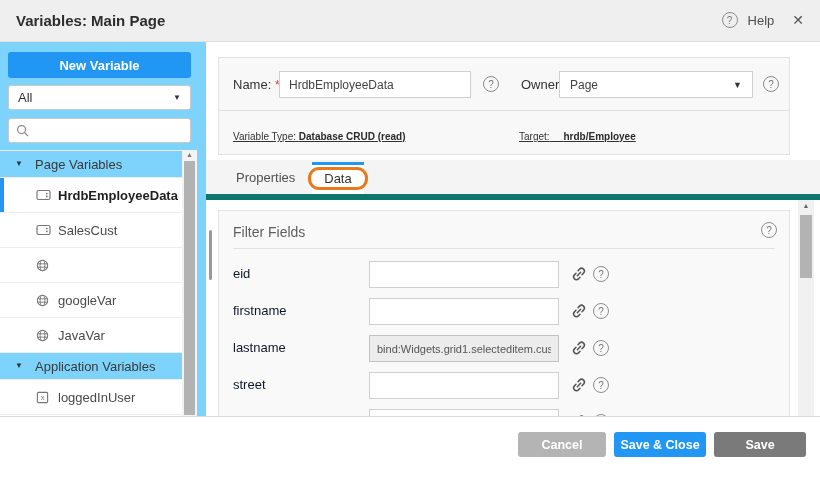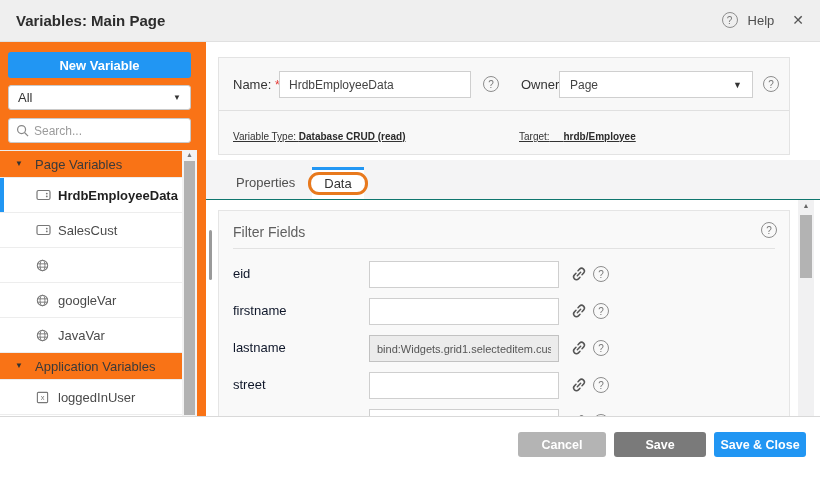--- a/index.html
+++ b/index.html
@@ -8,21 +8,21 @@
 
   
   .hdr { position:absolute; left:0; top:0; width:820px; height:42px; background:#efefef; border-bottom:1px solid #e0e0e0; }
   .hdr-title { position:absolute; left:16px; top:12px; font-size:15px; font-weight:bold; color:#2d2d2d; }
   .hdr-right { position:absolute; right:16px; top:12px; display:flex; align-items:center; gap:10px; }
   .help-circ { display:inline-flex; align-items:center; justify-content:center; width:16px; height:16px; border:1px solid #8d8d8d; border-radius:50%; font-size:10px; color:#777; }
   .hdr-help-text { font-size:13px; color:#4d4d4d; }
   .hdr-close { font-size:14px; color:#555; margin-left:8px; cursor:default; }
 
   
-  .sb { position:absolute; left:0; top:42px; width:218px; height:390px; background:#f97316; border-right:1px solid #d8d8d8; }
+  .sb { position:absolute; left:0; top:42px; width:218px; height:390px; background:#7dd3fc; border-right:1px solid #d8d8d8; }
   .btn-newvar { position:absolute; left:8px; top:10px; width:183px; height:26px; background:#2196f3; color:#fff; font-size:13px; font-weight:bold; border:none; border-radius:3px; display:flex; align-items:center; justify-content:center; }
   .sb-select { position:absolute; left:8px; top:43px; width:183px; height:25px; border:1px solid #c9c9c9; border-radius:3px; background:#fff; display:flex; align-items:center; padding:0 9px; font-size:13px; color:#333; }
   .sb-select .caret { margin-left:auto; font-size:8px; color:#333; }
   .sb-search { position:absolute; left:8px; top:76px; width:183px; height:25px; border:1px solid #c9c9c9; border-radius:3px; background:#fff; display:flex; align-items:center; padding:0 7px; gap:5px; }
   .sb-search input { border:none; outline:none; width:140px; font-size:12px; color:#444; font-family:"Liberation Sans", sans-serif; }
   .sb-search input::placeholder { color:#9b9b9b; }
   .sv-list { position:absolute; left:0; top:108px; width:183px; height:282px; overflow:hidden; border-top:1px solid #ececec; }
   .sv-group { position:relative; height:27px; border-bottom:1px solid #ededed; }
   .sv-group .tri { position:absolute; left:15px; top:8px; font-size:8px; color:#333; }
   .sv-group .glabel { position:absolute; left:35px; top:6px; font-size:13px; color:#3a3a3a; }
@@ -47,21 +47,21 @@
   .fp-help1 { position:absolute; left:264px; top:18px; }
   .owner-select { position:absolute; left:340px; top:13px; width:194px; height:27px; border:1px solid #cfcfcf; background:#fff; display:flex; align-items:center; padding:0 10px; font-size:12px; color:#444; }
   .owner-select .caret { margin-left:auto; font-size:9px; color:#333; }
   .fp-help2 { position:absolute; left:544px; top:18px; }
   .fp-div { position:absolute; left:0; top:52px; width:100%; border-top:1px solid #e0e0e0; }
   .fp-row2 { position:relative; height:45px; }
   .fp-static { position:absolute; top:21px; font-size:10px; color:#333;text-decoration:underline; }
   .fp-static b { color:#2b2b2b; }
 
   
-  .tabstrip { position:absolute; left:0; top:118px; width:614px; height:40px; background:#f4f4f5; border-bottom:1px solid #0f766e; }
+  .tabstrip { position:absolute; left:0; top:118px; width:614px; height:40px; background:#f4f4f5; border-bottom:6px solid #0f766e; }
   .tabs { display:flex; align-items:flex-end; height:100%; margin-left:13px; }
   .tab { height:32px; line-height:32px; padding:0 17px; font-size:13px; color:#4f4f4f; position:relative; }
   .tab.active { background:#fff; border-top:3px solid #2196f3; line-height:27px; padding:0 12px; color:#333; }
   .tab-annot { position:absolute; left:-4px; right:-4px; top:2px; height:23px; border:3px solid #e8791d; border-radius:11px; pointer-events:none; }
 
   
   .content { position:absolute; left:0; top:158px; width:614px; height:232px; background:#fff; overflow:hidden; }
   .filter-panel { position:absolute; left:12px; top:10px; width:572px; height:240px; background:#f9f9f9; border:1px solid #e5e5e5; }
   .fpnl-title { position:absolute; left:14px; top:13px; font-size:14px; color:#5f5f5f; }
   .fpnl-help { position:absolute; right:12px; top:11px; }
@@ -109,21 +109,20 @@
       <span>All</span>
       <span class="caret">▼</span>
     </div>
     <div class="sb-search">
       <span style="line-height:0">
         <svg width="13" height="13" viewBox="0 0 14 14">
             <circle cx="6" cy="6" r="4.3" fill="none" stroke="#888" stroke-width="1.3"></circle>
             <line x1="9.4" y1="9.4" x2="13" y2="13" stroke="#888" stroke-width="1.3"></line>
           </svg>
       </span>
-      <input placeholder="Search..." style="">
     </div>
 
     <div class="sv-list">
       <div class="sv-group">
         <span class="tri">▼</span>
         <span class="glabel">Page Variables</span>
       </div>
       <div class="sv-item selected">
         <span class="sv-icon"><svg width="15" height="12" viewBox="0 0 15 12">
               <rect x="1" y="1.5" width="13" height="9" rx="1.5" fill="none" stroke="#777" stroke-width="1.2"></rect>
@@ -288,18 +287,18 @@
       <div class="arr-up">▲</div>
       <div class="thumb"></div>
       <div class="arr-dn">▼</div>
     </div>
     <div class="thin-thumb"></div>
   </div>
 
   <div class="footer">
     <div class="fbtns">
       <button class="fbtn btn-cancel">Cancel</button>
+      <button class="fbtn btn-saveclose">Save &amp; Close</button>
       <button class="fbtn btn-save">Save</button>
-      <button class="fbtn btn-saveclose">Save &amp; Close</button>
     </div>
   </div>
 
 </div>
 
 </body></html>

